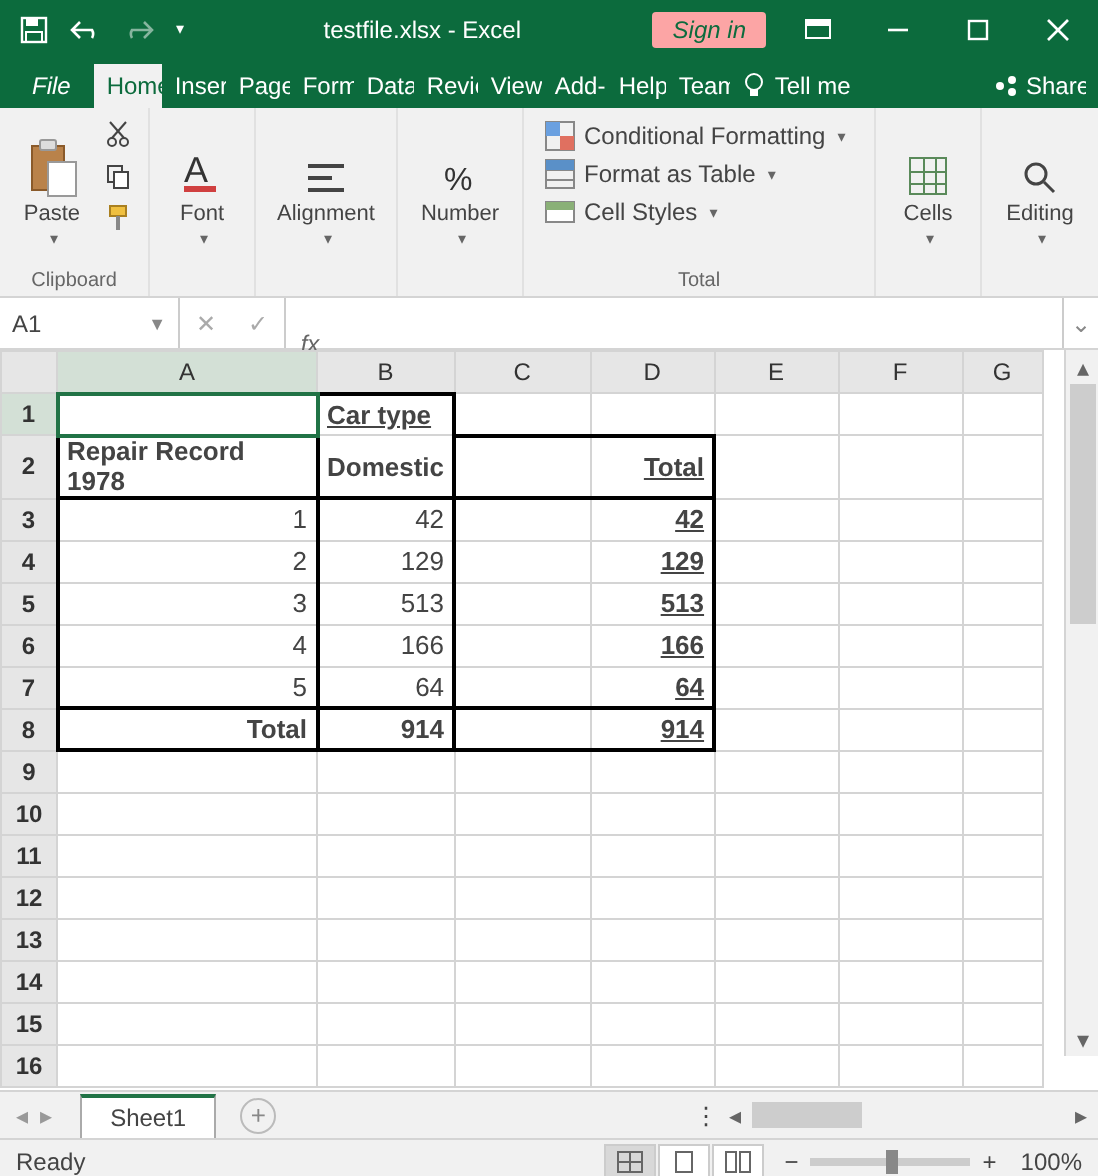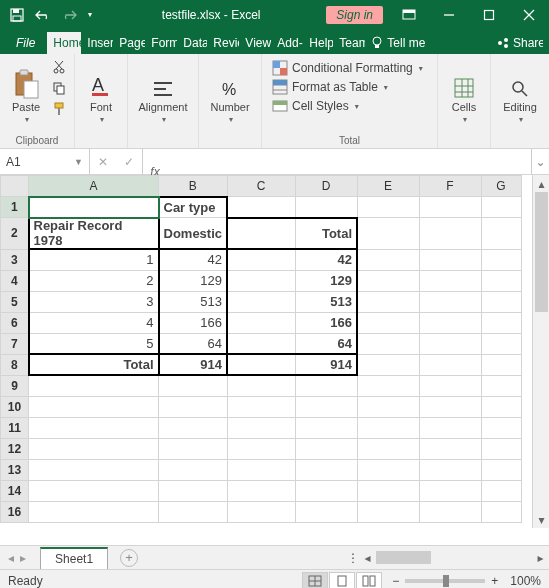--- a/index.html
+++ b/index.html
@@ -60,21 +60,21 @@
 .grid .colG { width: 40px; }
 
 
 .grid td.sel { outline: 2px solid #217346; outline-offset: -1px; position: relative; }
 .grid thead th.selh, .grid .rowhdr.selh { background: #d3e0d6; }
 
 
 .bt { border-top: 2px solid #000 !important; }
 .bb { border-bottom: 2px solid #000 !important; }
 .bl { border-left: 2px solid #000 !important; }
-.br { border-right: 2px solid #000 !important; }
+.br { border-right: 2px solid #000 !important; text-decoration: underline; }
 
 
 .hscroll { position: absolute; bottom: 0; right: 0; left: 340px; height: 17px; background: #f1f1f1; border-top: 1px solid #d4d4d4; display: flex; align-items: center; }
 .hscroll .arrow, .vscroll .arrow { width: 17px; height: 17px; display: flex; align-items: center; justify-content: center; color: #666; cursor: pointer; background: #f1f1f1; }
 .hscroll .track { flex: 1; height: 17px; position: relative; }
 .hscroll .thumb { position: absolute; left: 0; top: 2px; height: 13px; width: 55px; background: #cdcdcd; }
 .vscroll { position: absolute; top: 0; right: 0; bottom: 17px; width: 17px; background: #f1f1f1; border-left: 1px solid #d4d4d4; display: flex; flex-direction: column; }
 .vscroll .track { flex: 1; position: relative; }
 .vscroll .thumb { position: absolute; top: 0; left: 2px; width: 13px; height: 120px; background: #cdcdcd; }
 
@@ -489,20 +489,30 @@
           <th class="rowhdr">14</th>
           <td></td>
           <td></td>
           <td></td>
           <td></td>
           <td></td>
           <td></td>
           <td></td>
         </tr>
       <tr>
+          <th class="rowhdr">15</th>
+          <td></td>
+          <td></td>
+          <td></td>
+          <td></td>
+          <td></td>
+          <td></td>
+          <td></td>
+        </tr>
+      <tr>
           <th class="rowhdr">16</th>
           <td></td>
           <td></td>
           <td></td>
           <td></td>
           <td></td>
           <td></td>
           <td></td>
         </tr>
     </tbody>

